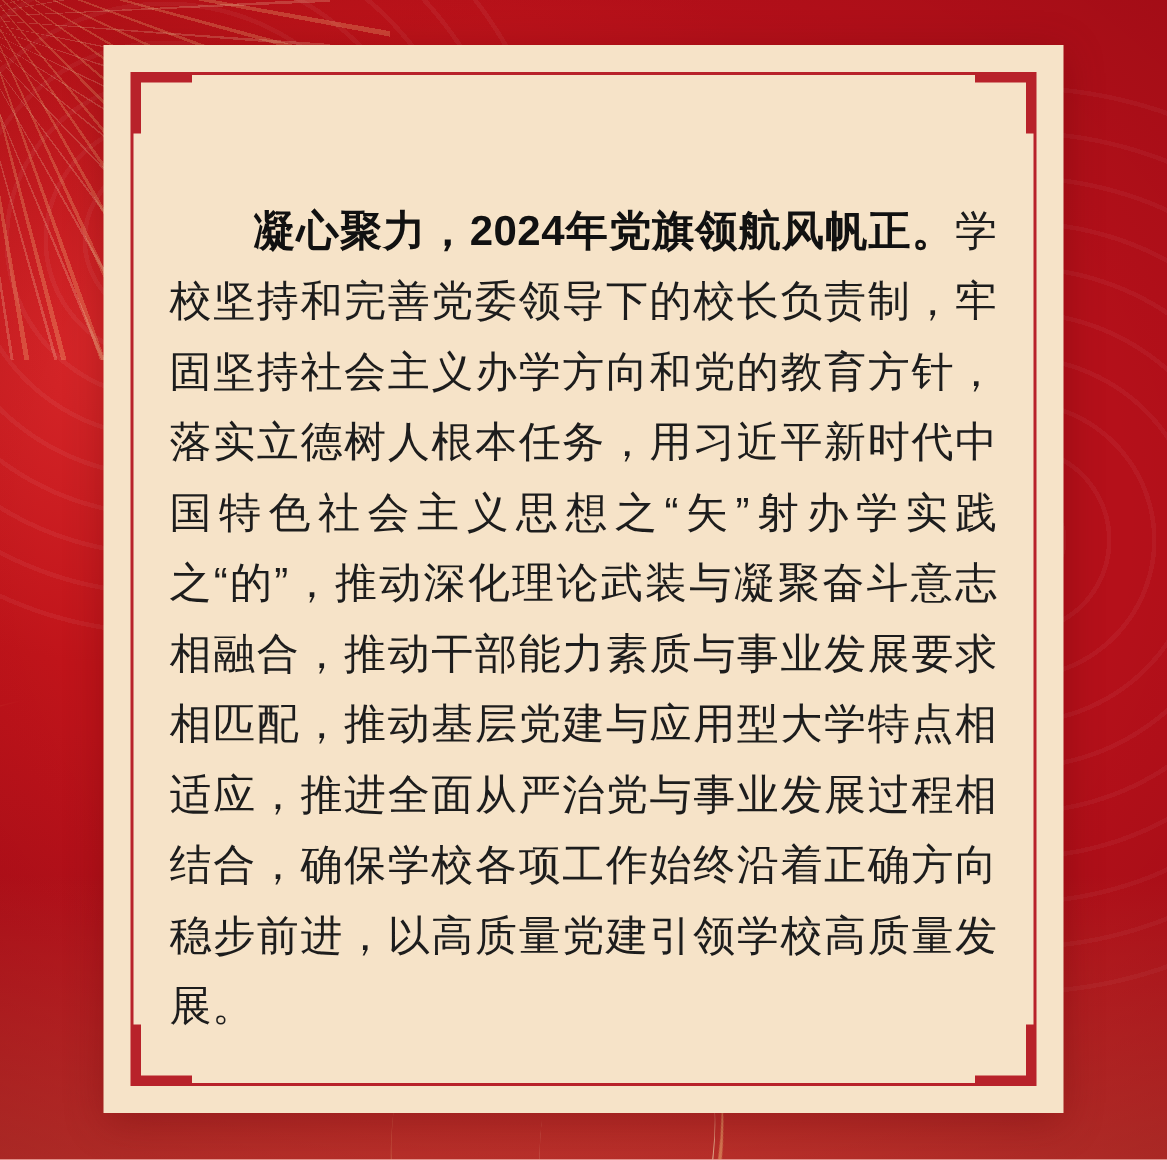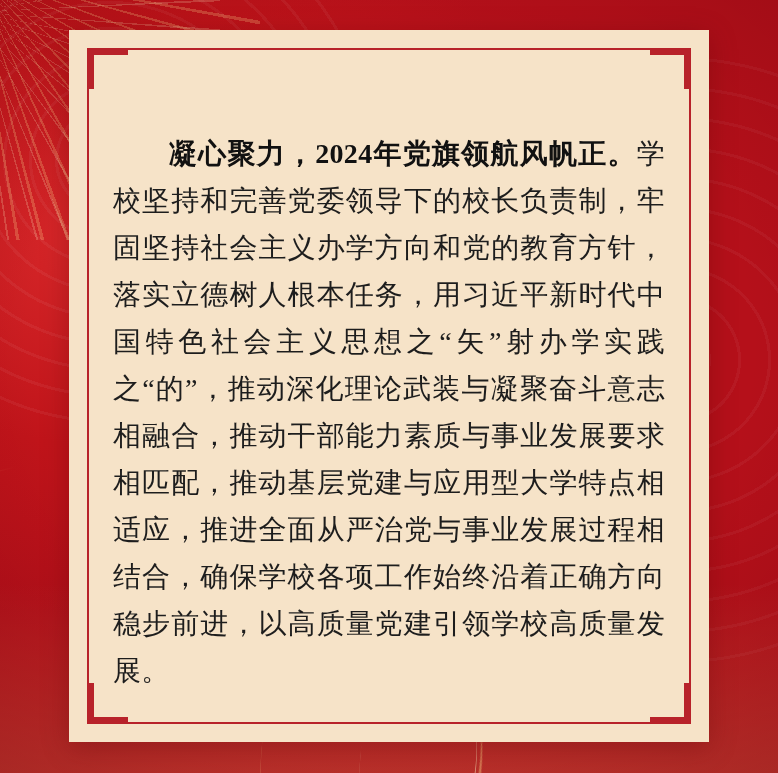--- a/index.html
+++ b/index.html
@@ -177,21 +177,21 @@
 
   .card-inner {
     position: absolute;
     left: 44px;
     top: 100px;
     right: 44px;
     bottom: 70px;
   }
 
   .body-text {
-    font-family: Liberation Serif, serif;
+    font-family: Liberation Sans, sans-serif;
     font-size: 28px;
     line-height: 47px;
     color: #1d1d1d;
     text-align: justify;
     text-justify: inter-ideograph;
     letter-spacing: 0.3px;
     text-indent: 2em;
     margin: 0;
   }
   .lead {

